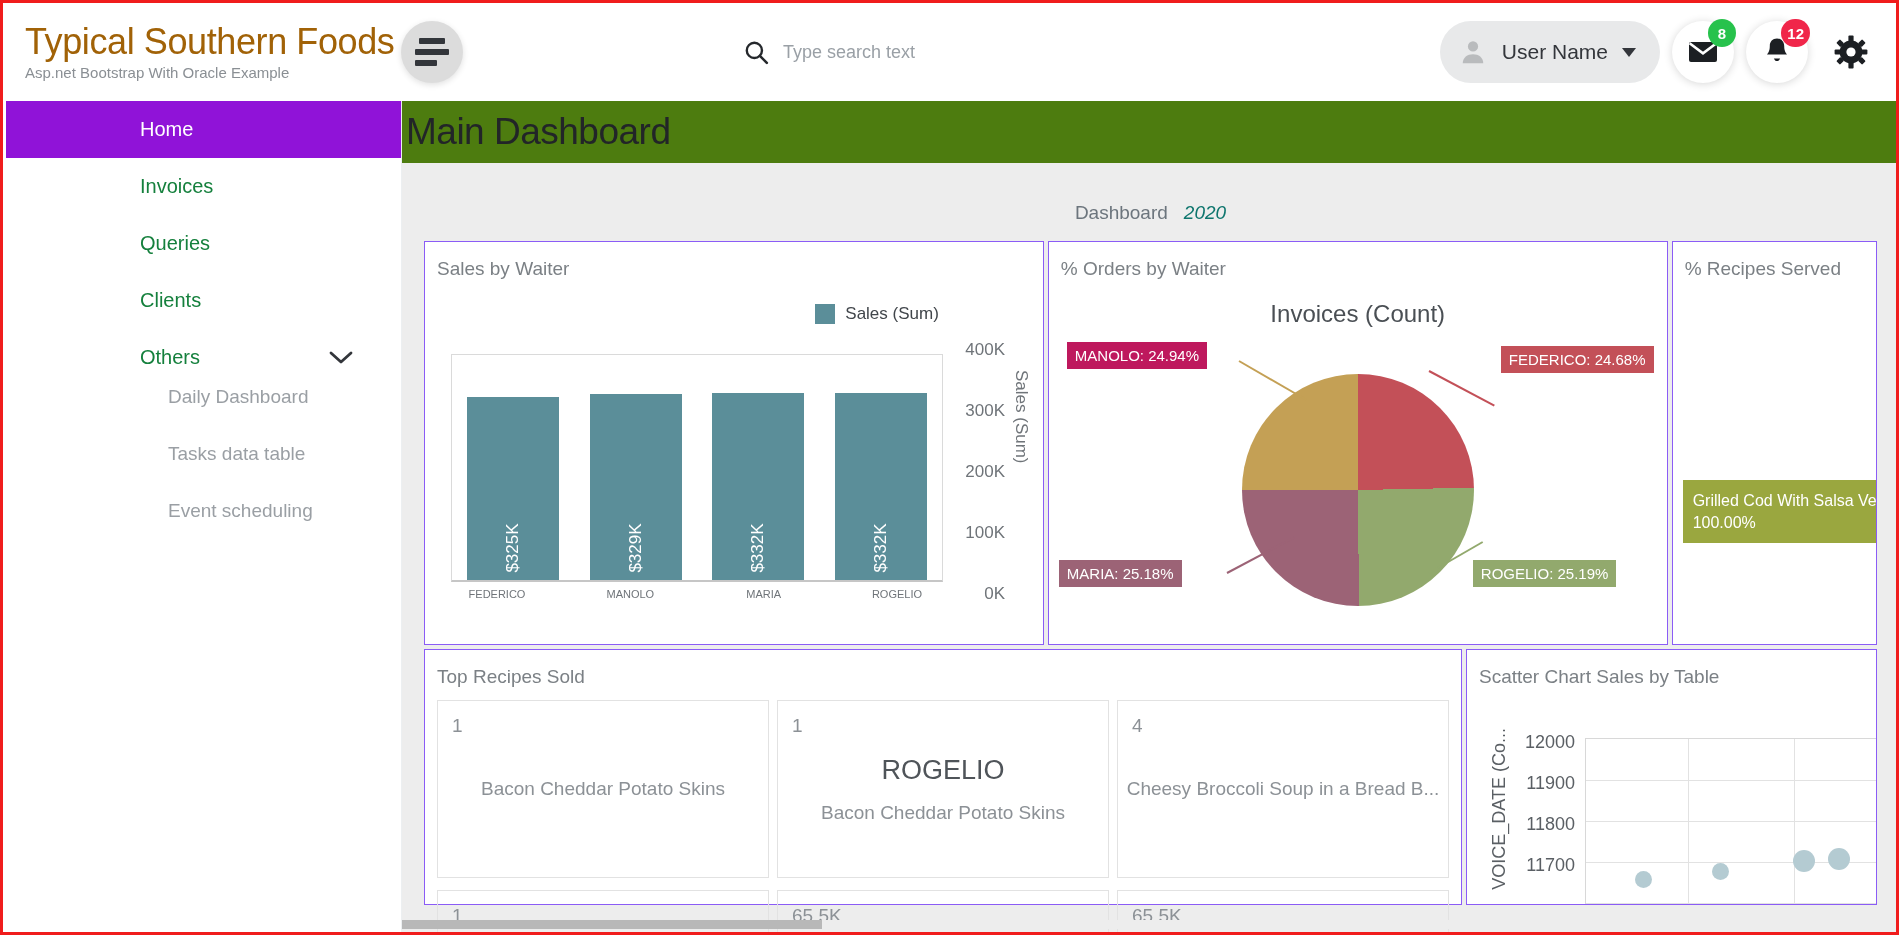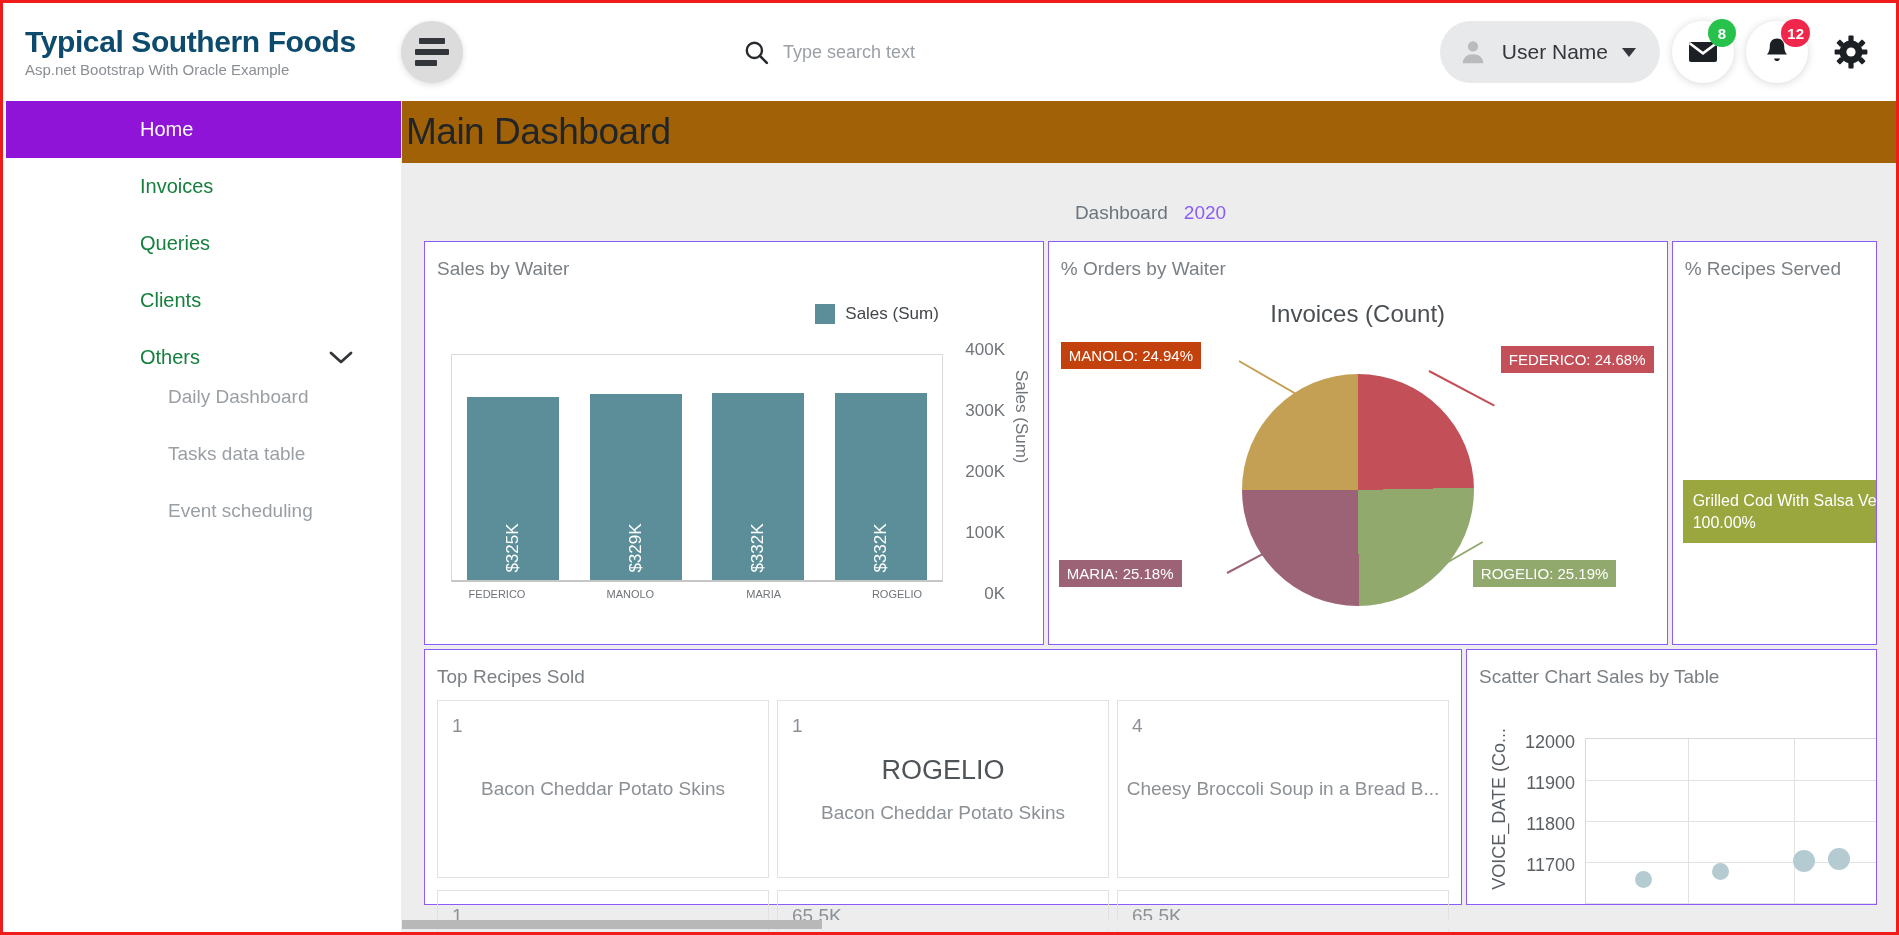--- a/index.html
+++ b/index.html
@@ -20,21 +20,21 @@
   
   #topbar {
     position: absolute; left: 0; top: 0;
     width: 1893px; height: 98px;
     background: #fff;
     display: flex; align-items: center;
     z-index: 20;
   }
   .brand { margin-left: 22px; width: 370px; }
   .brand-title {
-    font-size: 30px; font-weight: bold; color: #0c4a6e;
+    font-size: 36px; font-weight: normal; color: #a16207;
     letter-spacing: -0.4px; line-height: 1.05;
   }
   .brand-sub { font-size: 15px; color: #8a8f94; margin-top: 4px; }
 
   .hamburger {
     width: 62px; height: 62px; border-radius: 50%;
     background: #dcdcdc;
     display: flex; flex-direction: column; align-items: center; justify-content: center;
     gap: 5px; cursor: pointer; flex: 0 0 auto;
     box-shadow: 0 2px 6px rgba(0,0,0,.12);
@@ -110,30 +110,30 @@
     padding-left: 162px;
   }
 
   
   #main {
     position: absolute; left: 399px; top: 98px;
     width: 1497px; height: 834px;
     background: #ededed; overflow: hidden;
   }
   .page-head {
-    height: 62px; background: #a16207;
+    height: 62px; background: #4d7c0f;
     display: flex; align-items: center; padding-left: 4px;
   }
   .page-title { font-size: 37px; color: #222528; letter-spacing: -0.5px; }
 
   .crumbs {
     height: 56px; display: flex; align-items: center; justify-content: center;
     gap: 16px; font-size: 19px; color: #6c757d; margin-top: 22px;
   }
-  .crumb-link { color: #8b5cf6; cursor: pointer; }
+  .crumb-link { color: #0f766e; cursor: pointer; font-style: italic; }
 
   .grid-row { display: flex; gap: 4px; padding: 0 22px; }
 
   .card {
     background: #fff; border: 1px solid #8b5cf6;
     position: relative;
   }
   .card-title {
     font-size: 19px; color: #7b8085; padding: 16px 0 0 12px;
     font-weight: normal;
@@ -401,21 +401,21 @@
         <div class="ytitle">Sales (Sum)</div>
       </div>
 
       <div class="card pie-card">
         <div class="card-title">% Orders by Waiter</div>
         <div class="pie-title">Invoices (Count)</div>
         <div class="pie" id="pie-shape" style="background: conic-gradient(rgb(195, 80, 88) 0deg, rgb(195, 80, 88) 88.8569deg, rgb(146, 169, 109) 88.8569deg, rgb(146, 169, 109) 179.55deg, rgb(156, 99, 118) 179.55deg, rgb(156, 99, 118) 270.207deg, rgb(196, 160, 85) 270.207deg, rgb(196, 160, 85) 360deg);"></div>
         <div id="pie-callouts">
             <div class="pie-cb" style="background: rgb(195, 80, 88); left: 452px; top: 104px;">FEDERICO: 24.68%</div>
             <div class="pie-line" style="background: rgb(195, 80, 88); left: 380px; top: 128px; width: 74px; transform: rotate(28deg);"></div>
-            <div class="pie-cb" style="background: #c2410c; left: 12px; top: 100px;">MANOLO: 24.94%</div>
+            <div class="pie-cb" style="background: #be185d; left: 18px; top: 100px;">MANOLO: 24.94%</div>
             <div class="pie-line" style="background: rgb(196, 160, 85); left: 190px; top: 118px; width: 78px; transform: rotate(30deg);"></div>
             <div class="pie-cb" style="background: rgb(156, 99, 118); left: 10px; top: 318px;">MARIA: 25.18%</div>
             <div class="pie-line" style="background: rgb(156, 99, 118); left: 178px; top: 330px; width: 76px; transform: rotate(-28deg);"></div>
             <div class="pie-cb" style="background: rgb(146, 169, 109); left: 424px; top: 318px;">ROGELIO: 25.19%</div>
             <div class="pie-line" style="background: rgb(146, 169, 109); left: 380px; top: 330px; width: 62px; transform: rotate(-30deg);"></div>
           </div>
       </div>
 
       <div class="card served-card">
         <div class="card-title">% Recipes Served</div>

